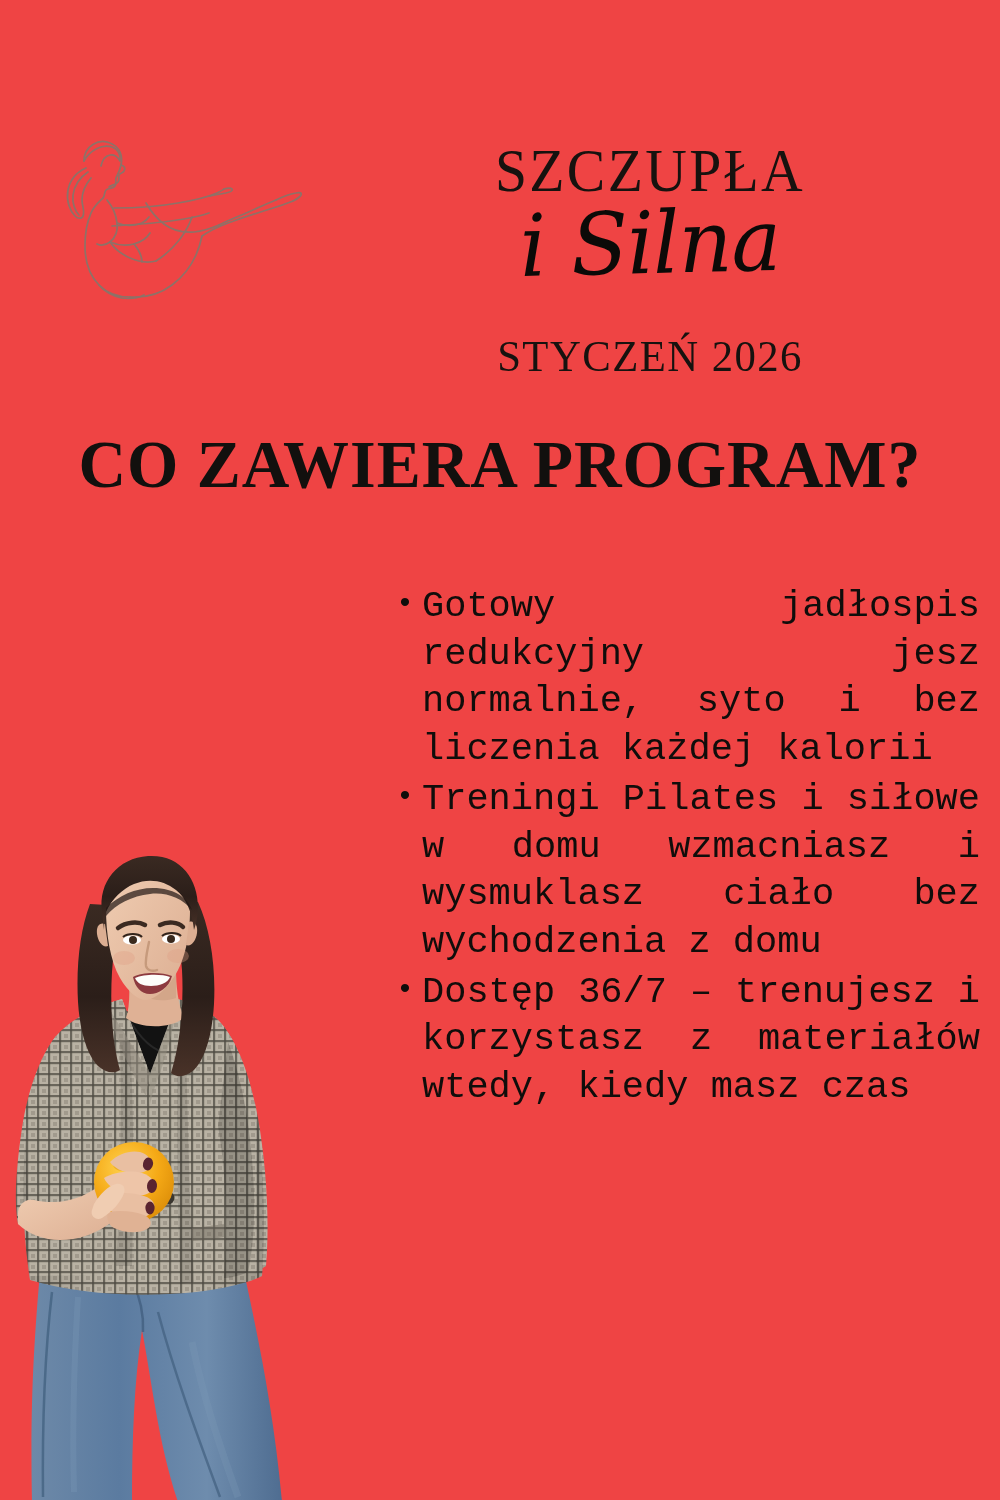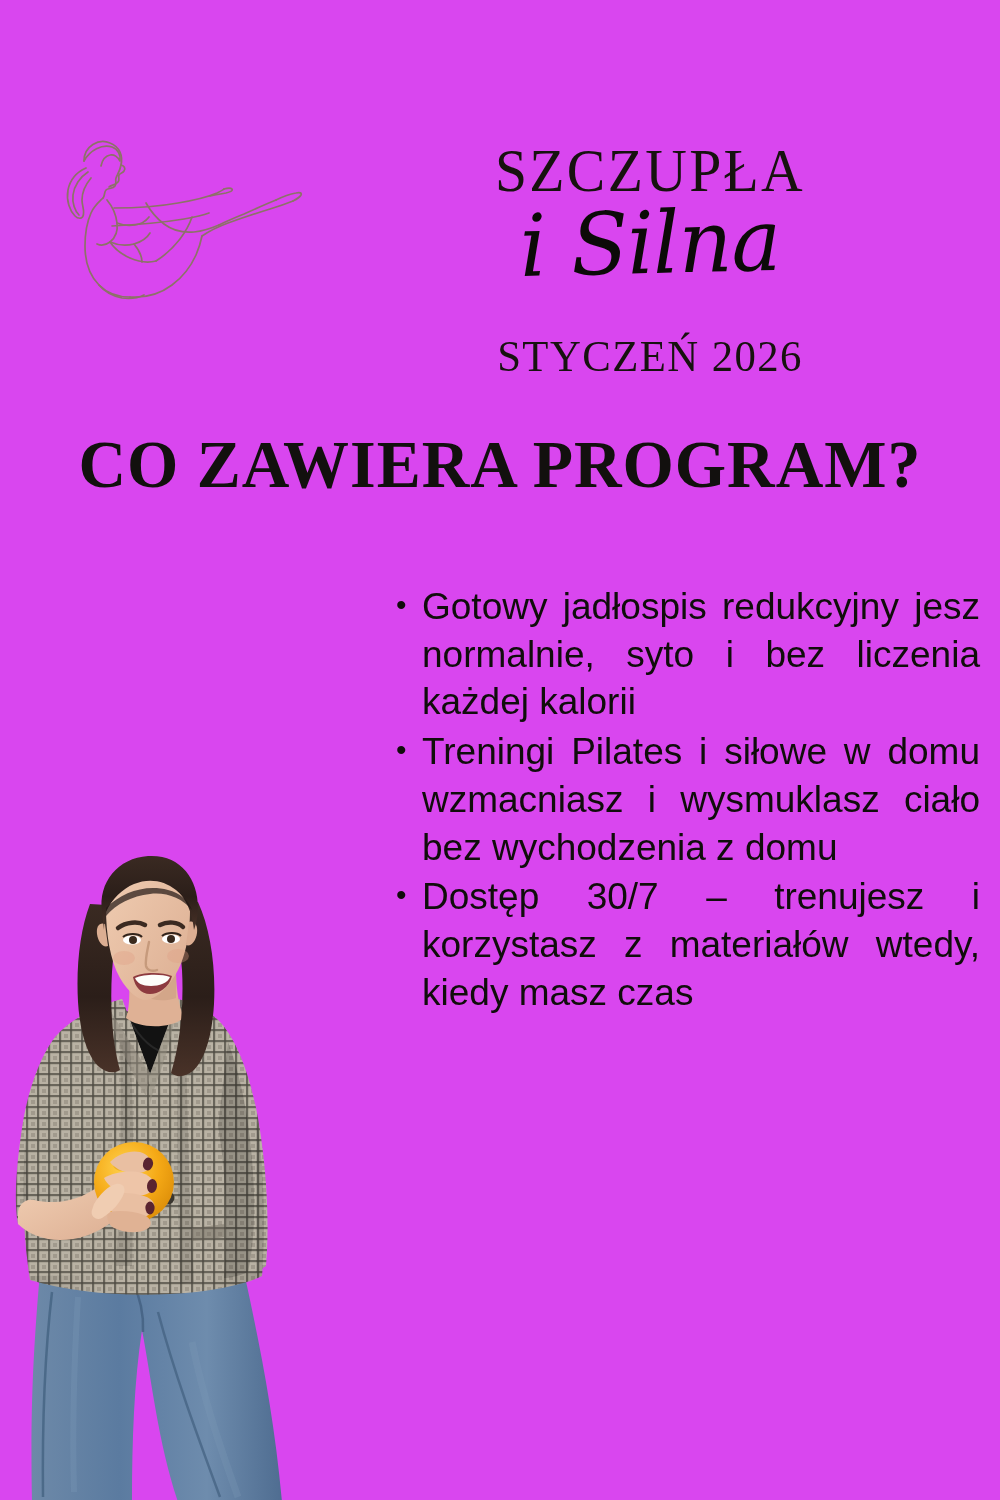--- a/index.html
+++ b/index.html
@@ -15,21 +15,21 @@
     background: #fbeee7;
     font-family: "Liberation Serif", "DejaVu Serif", serif;
     position: relative;
   }
 
   .poster {
     position: absolute;
     inset: 0;
     width: 1000px;
     height: 1500px;
-    background: #d946ef;
+    background: #ef4444;
     overflow: hidden;
     padding-left: 32px;
   }
 
   
   .logo-mark {
     position: absolute;
     left: 44px;
     top: 128px;
     width: 270px;
@@ -111,21 +111,21 @@
     left: 390px;
     top: 583px;
     width: 590px;
     list-style: none;
   }
 
   .feature-item {
     position: relative;
     padding-left: 32px;
     margin-bottom: 2px;
-    font-family: Liberation Sans, sans-serif;
+    font-family: Liberation Mono, monospace;
     font-size: 37px;
     line-height: 1.29;
     color: #100d0b;
     text-align: justify;
     text-justify: inter-word;
     hyphens: none;
   }
 
   .feature-item::before {
     content: "\2022";
@@ -228,21 +228,21 @@
   <h1 class="main-heading">CO ZAWIERA PROGRAM?</h1>
 
   <ul class="feature-list">
     <li class="feature-item">
       <span class="txt">Gotowy jadłospis redukcyjny jesz normalnie, syto i bez liczenia każdej kalorii</span>
     </li>
     <li class="feature-item">
       <span class="txt">Treningi Pilates i siłowe w domu wzmacniasz i wysmuklasz ciało bez wychodzenia z domu</span>
     </li>
     <li class="feature-item">
-      <span class="txt">Dostęp 30/7 – trenujesz i korzystasz z materiałów wtedy, kiedy masz czas</span>
+      <span class="txt">Dostęp 36/7 – trenujesz i korzystasz z materiałów wtedy, kiedy masz czas</span>
     </li>
   </ul>
 
   <figure class="photo-figure">
     <svg viewBox="0 0 360 660" xmlns="http://www.w3.org/2000/svg">
       <defs>
 
         <pattern id="check" width="11" height="11" patternUnits="userSpaceOnUse">
           <rect width="11" height="11" fill="#b9b2a4"></rect>
           <rect width="11" height="2.2" y="0" fill="#4f4a42" opacity="0.75"></rect>

